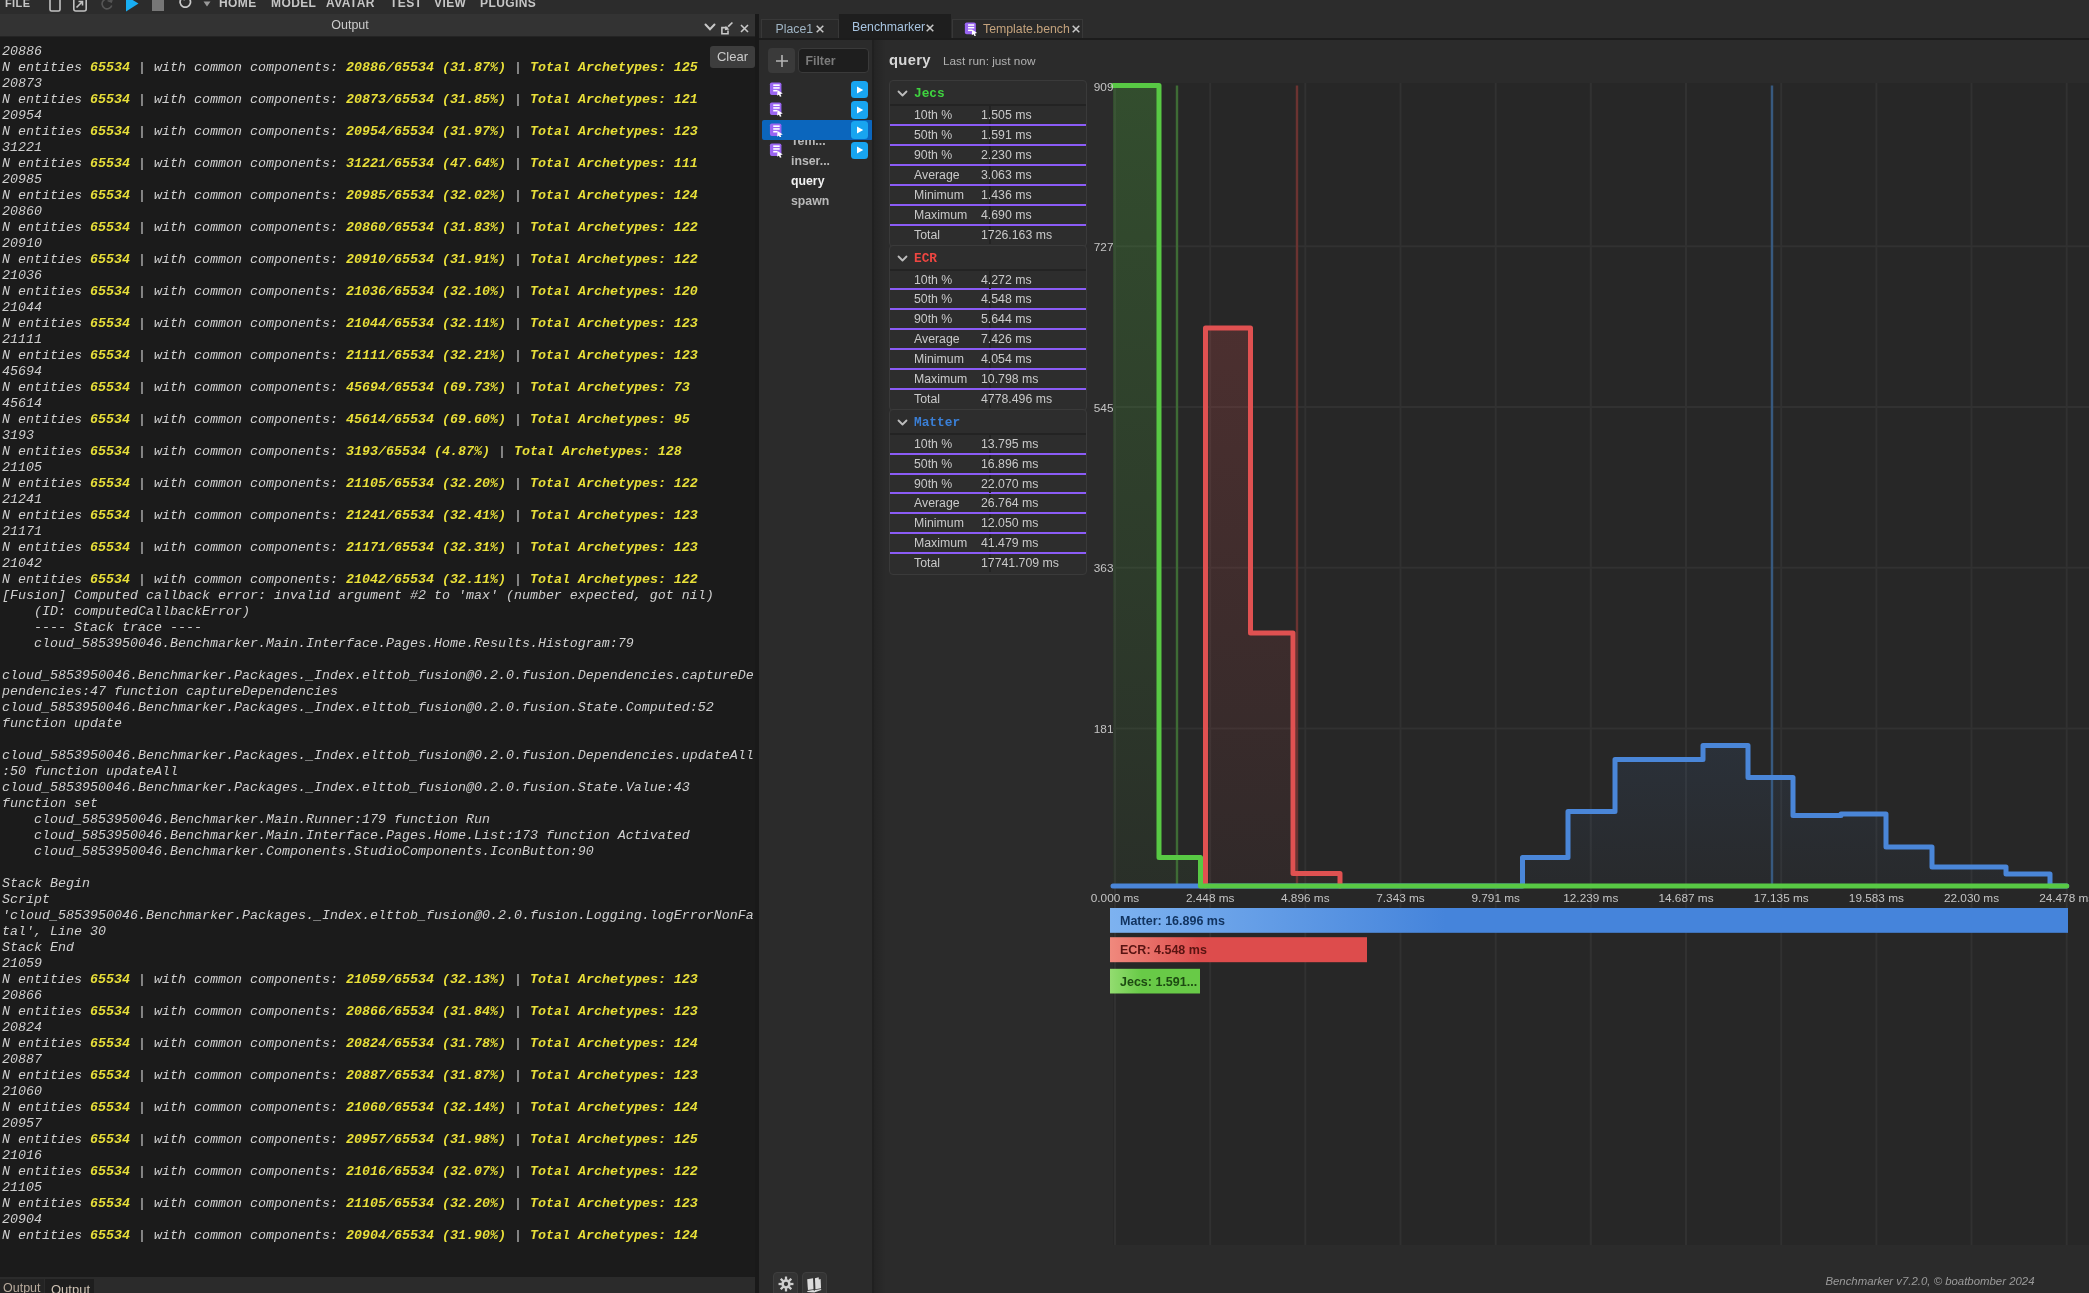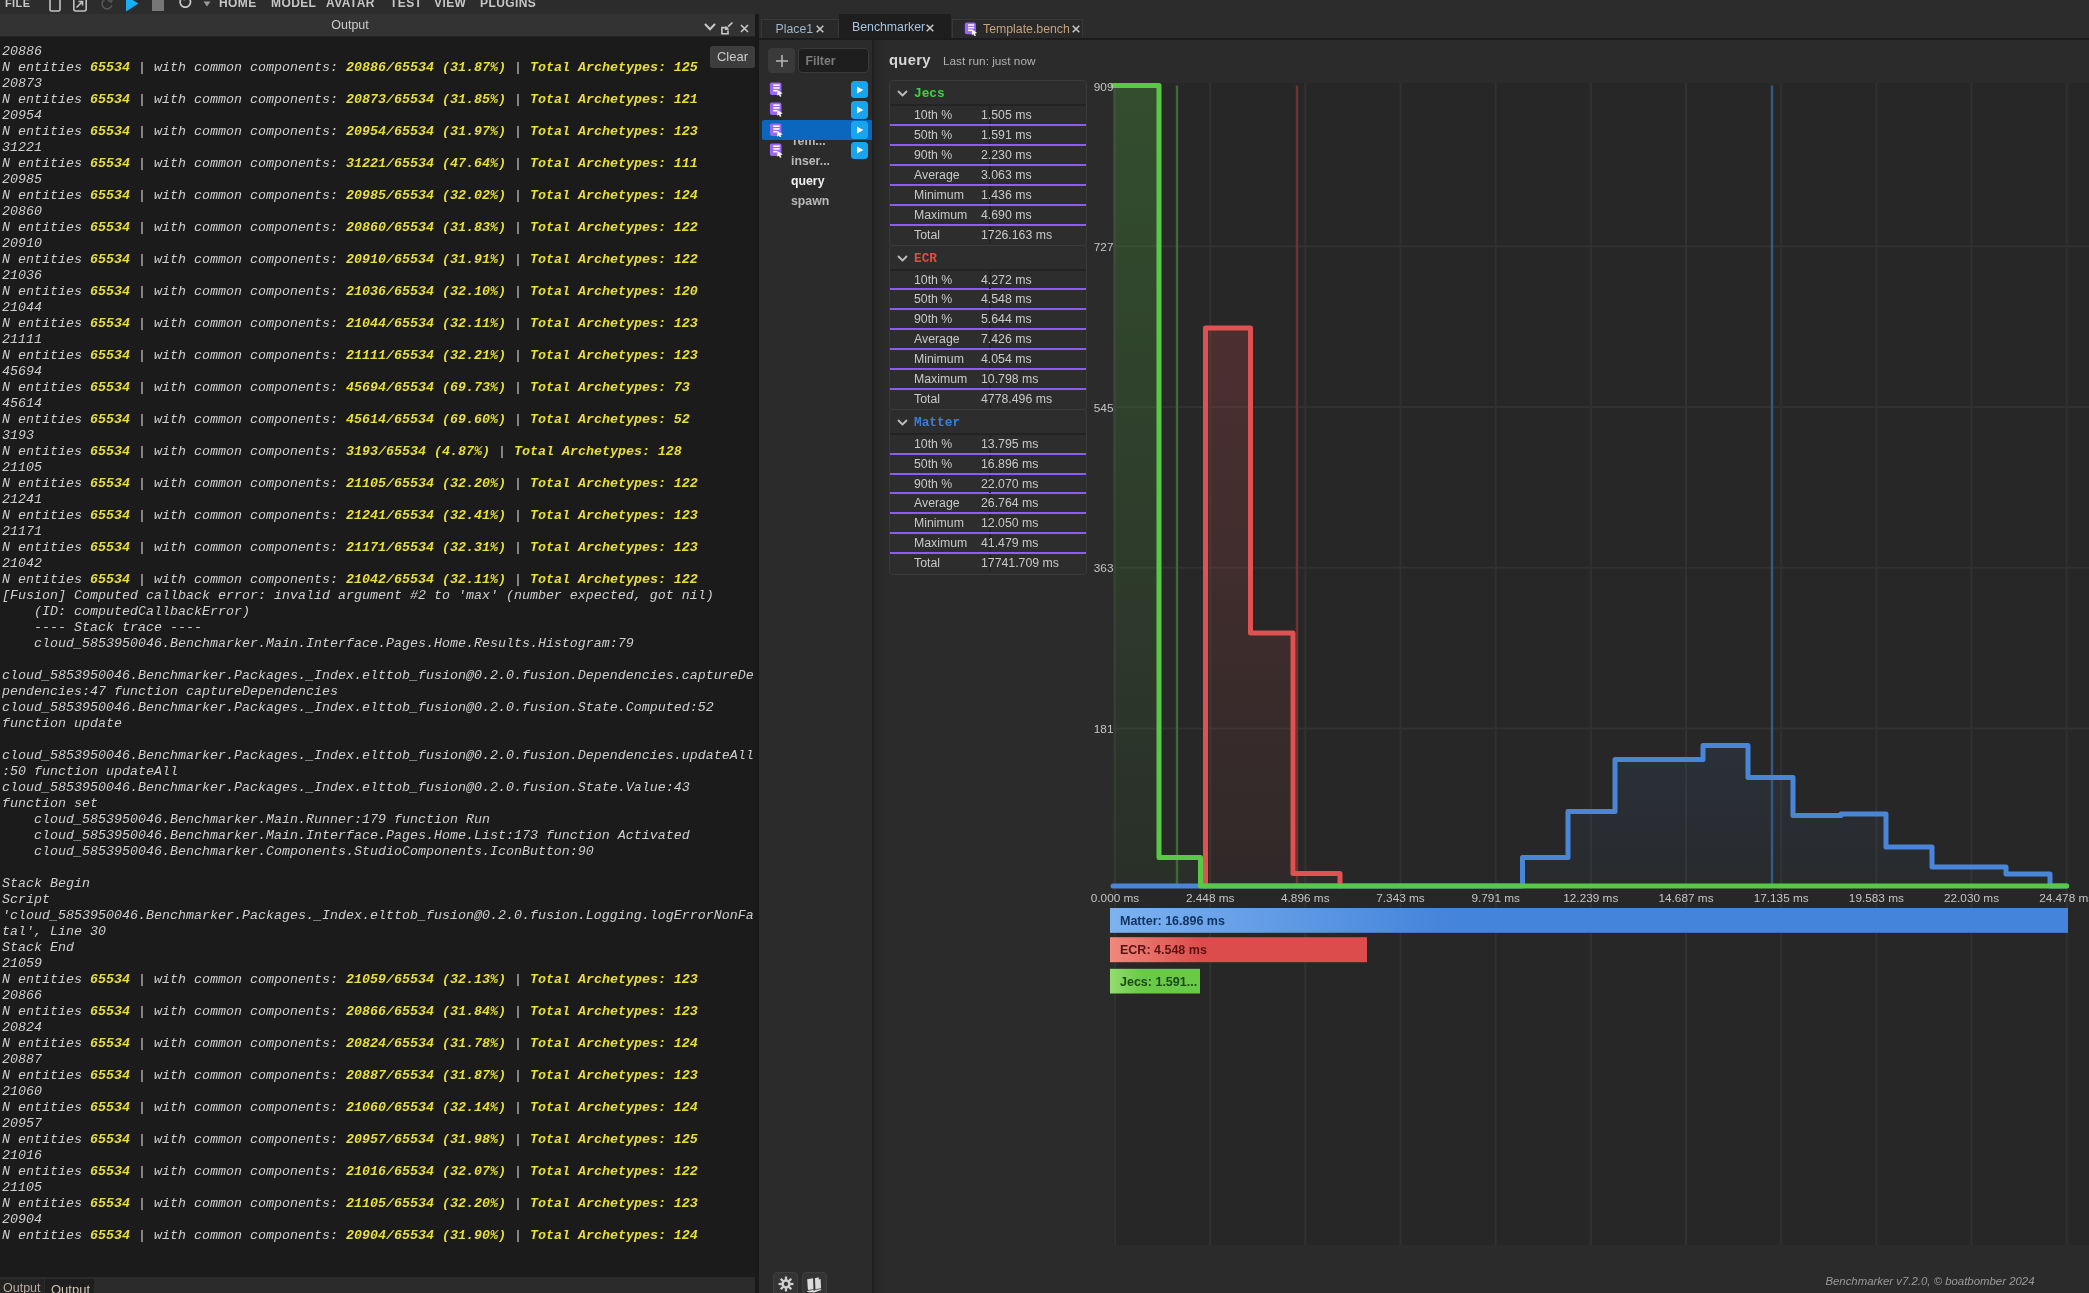--- a/index.html
+++ b/index.html
@@ -116,21 +116,21 @@
 N entities <b>65534</b> | with common components: <b>20910/65534 (31.91%)</b> | <b>Total Archetypes: 122</b>
 21036
 N entities <b>65534</b> | with common components: <b>21036/65534 (32.10%)</b> | <b>Total Archetypes: 120</b>
 21044
 N entities <b>65534</b> | with common components: <b>21044/65534 (32.11%)</b> | <b>Total Archetypes: 123</b>
 21111
 N entities <b>65534</b> | with common components: <b>21111/65534 (32.21%)</b> | <b>Total Archetypes: 123</b>
 45694
 N entities <b>65534</b> | with common components: <b>45694/65534 (69.73%)</b> | <b>Total Archetypes: 73</b>
 45614
-N entities <b>65534</b> | with common components: <b>45614/65534 (69.60%)</b> | <b>Total Archetypes: 52</b>
+N entities <b>65534</b> | with common components: <b>45614/65534 (69.60%)</b> | <b>Total Archetypes: 95</b>
 3193
 N entities <b>65534</b> | with common components: <b>3193/65534 (4.87%)</b> | <b>Total Archetypes: 128</b>
 21105
 N entities <b>65534</b> | with common components: <b>21105/65534 (32.20%)</b> | <b>Total Archetypes: 122</b>
 21241
 N entities <b>65534</b> | with common components: <b>21241/65534 (32.41%)</b> | <b>Total Archetypes: 123</b>
 21171
 N entities <b>65534</b> | with common components: <b>21171/65534 (32.31%)</b> | <b>Total Archetypes: 123</b>
 21042
 N entities <b>65534</b> | with common components: <b>21042/65534 (32.11%)</b> | <b>Total Archetypes: 122</b>

